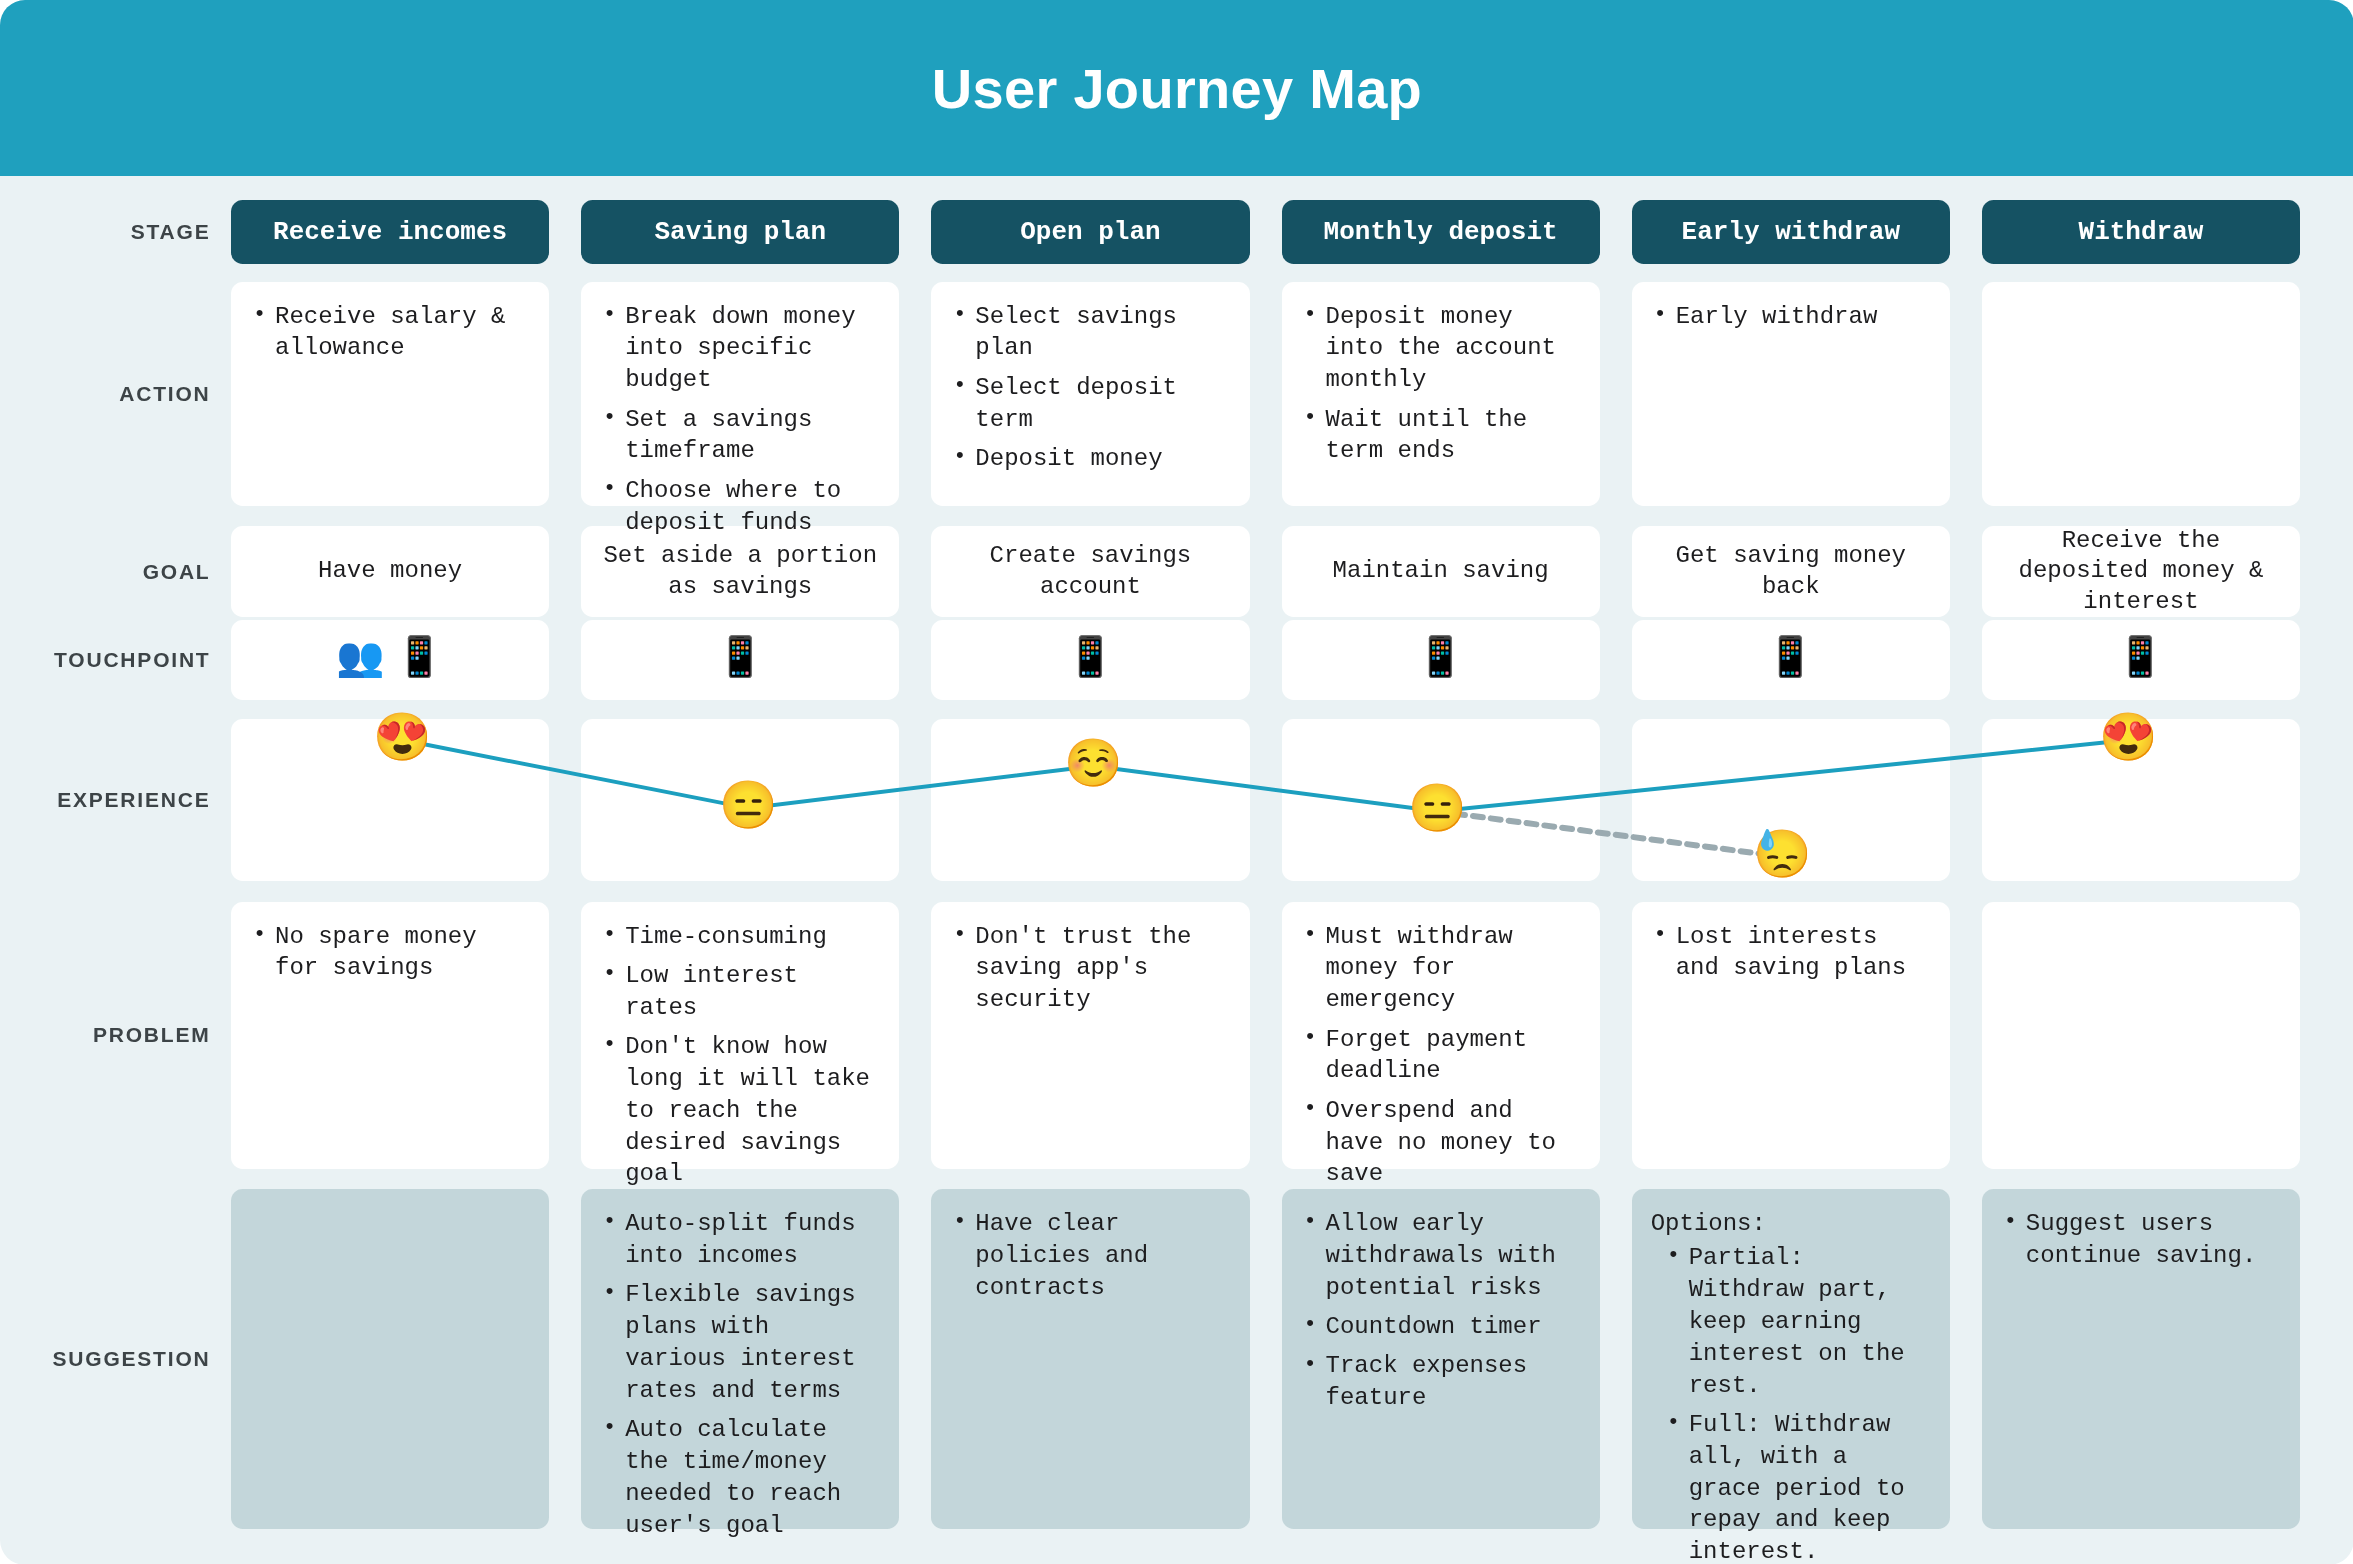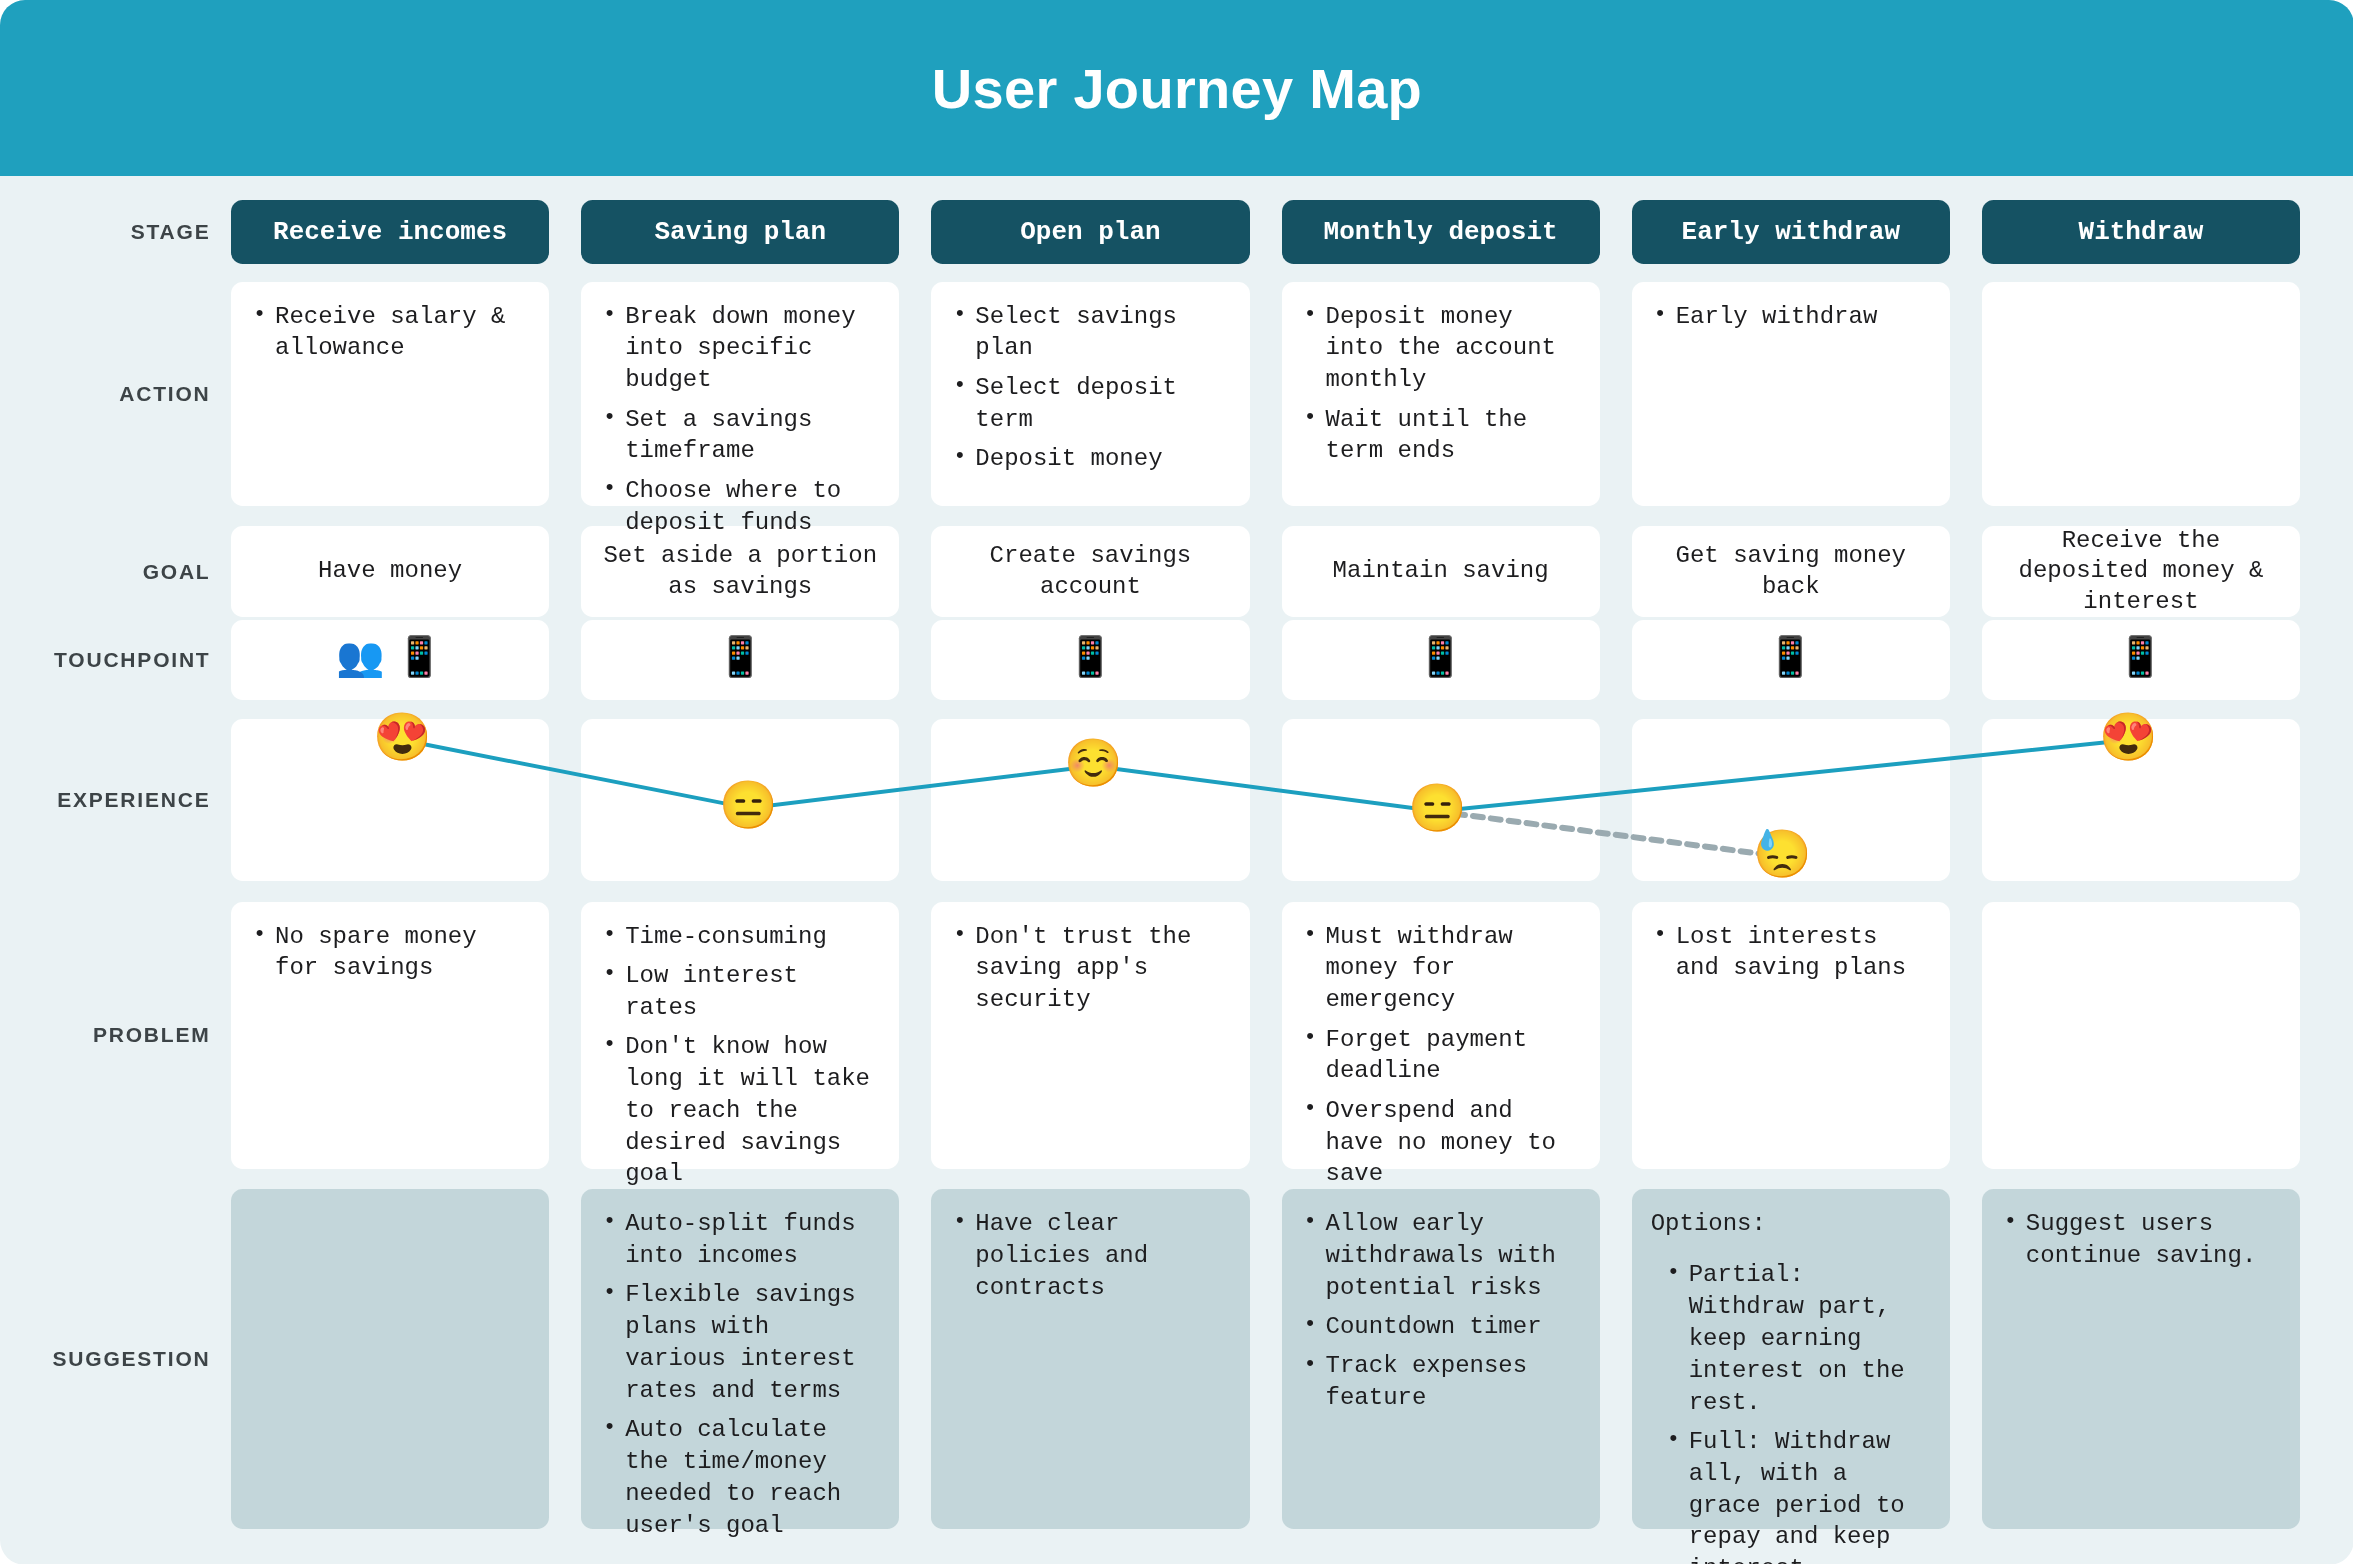--- a/index.html
+++ b/index.html
@@ -126,21 +126,21 @@
   }
   ul.bl li:before {
     content: "\2022";
     position: absolute; left: 2.9px; top: -0.7px;
     font-size: 22px; color: #1d1d1f;
   }
   ul.bl.sub { margin-top: 1.5px; }
   ul.bl.sub li { padding-left: 38px; }
   ul.bl.sub li:before { left: 16px; }
   .opt-head {
-    font-size: 24px; line-height: 1.33; color: #1d1d1f; margin-bottom: 19px;
+    font-size: 24px; line-height: 1.33; color: #1d1d1f; margin-bottom: 2px;
   }
 </style>
 </head>
 <body>
 
 <div class="page">
 
   <div class="header">
     <div class="header-title">User Journey Map</div>
   </div>

